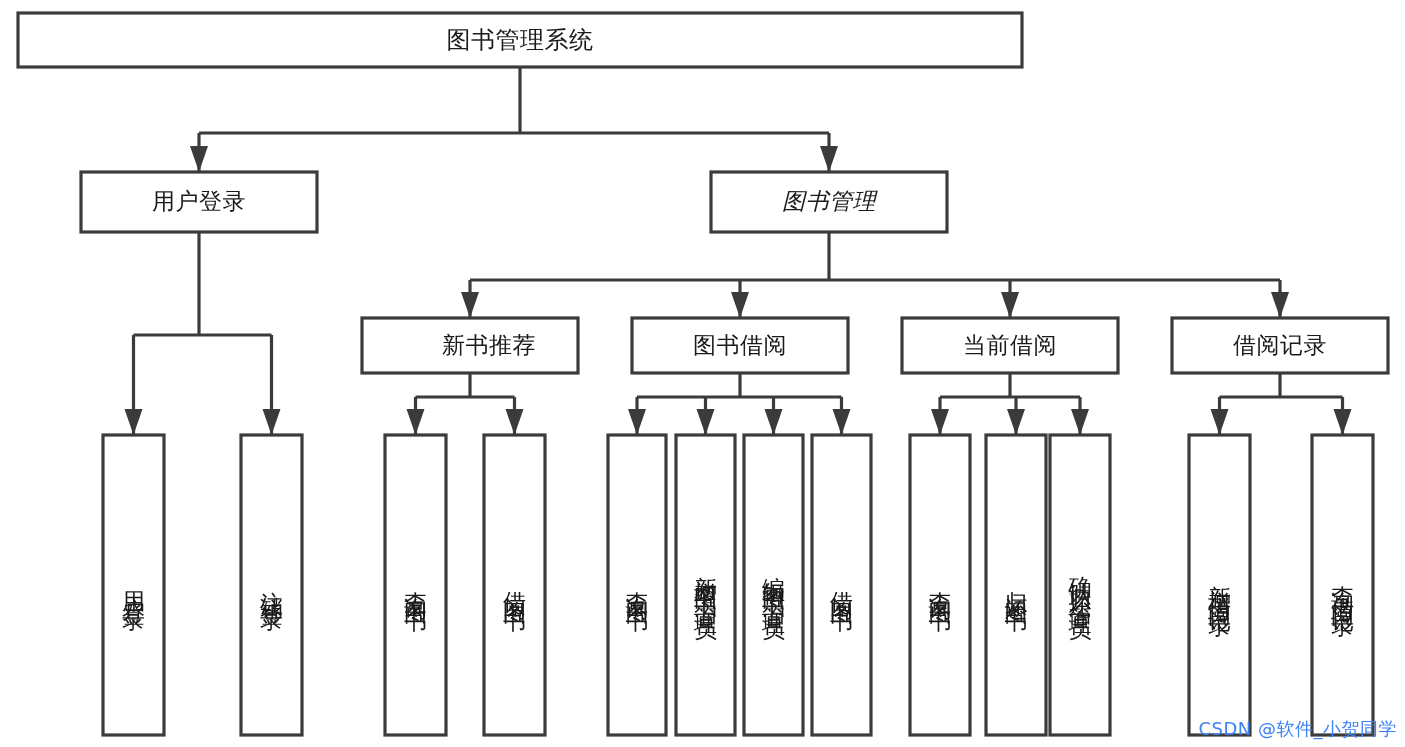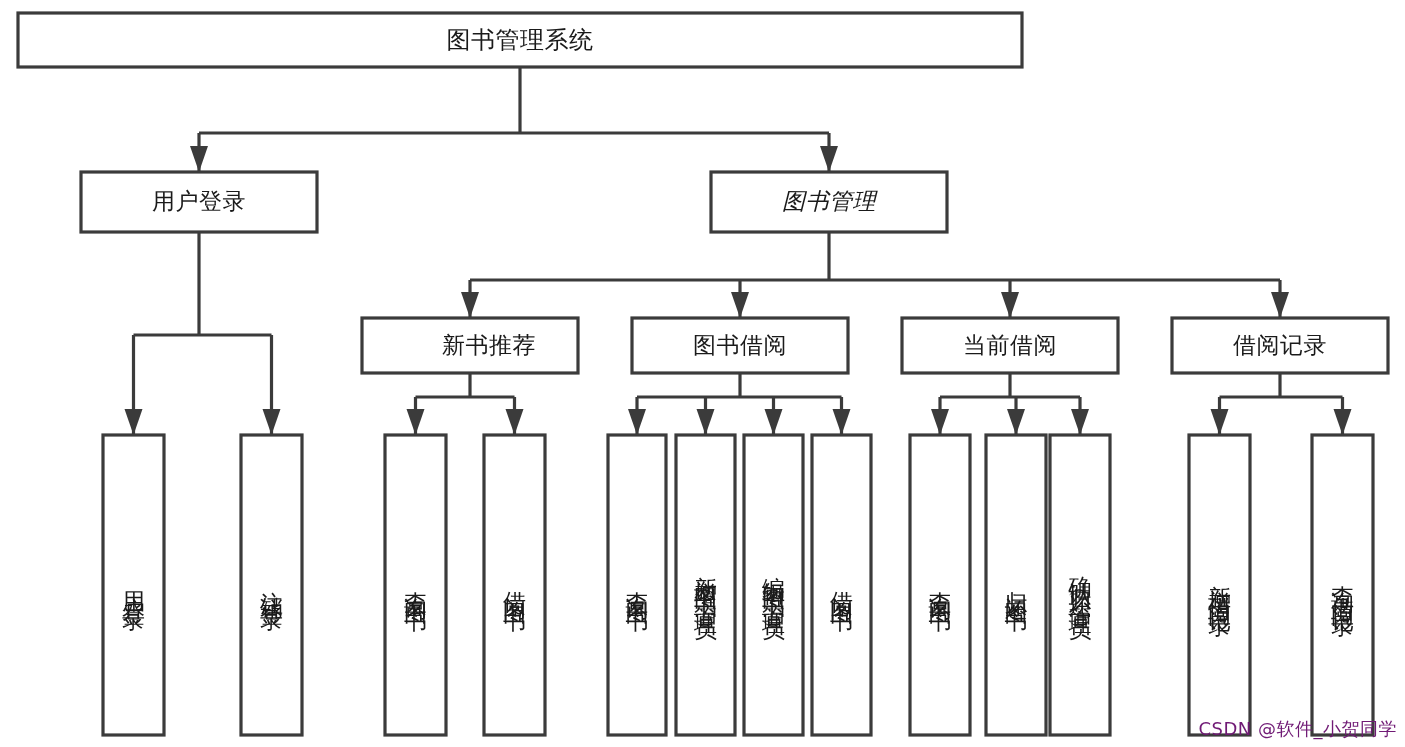--- a/index.html
+++ b/index.html
@@ -68,21 +68,21 @@
   }
   .node-label.root {
     font-size: 24px;
     text-align: right;
   }
   #watermark {
     position: absolute;
     right: 8px;
     bottom: 6px;
     font-size: 18px;
-    color: #701a75;
+    color: #3b82f6;
     font-family: "DejaVu Sans", "Liberation Sans", sans-serif;
     white-space: nowrap;
     letter-spacing: 0.5px;
   }
 </style>
 </head>
 <body>
 
 <div id="diagram-root">
 

